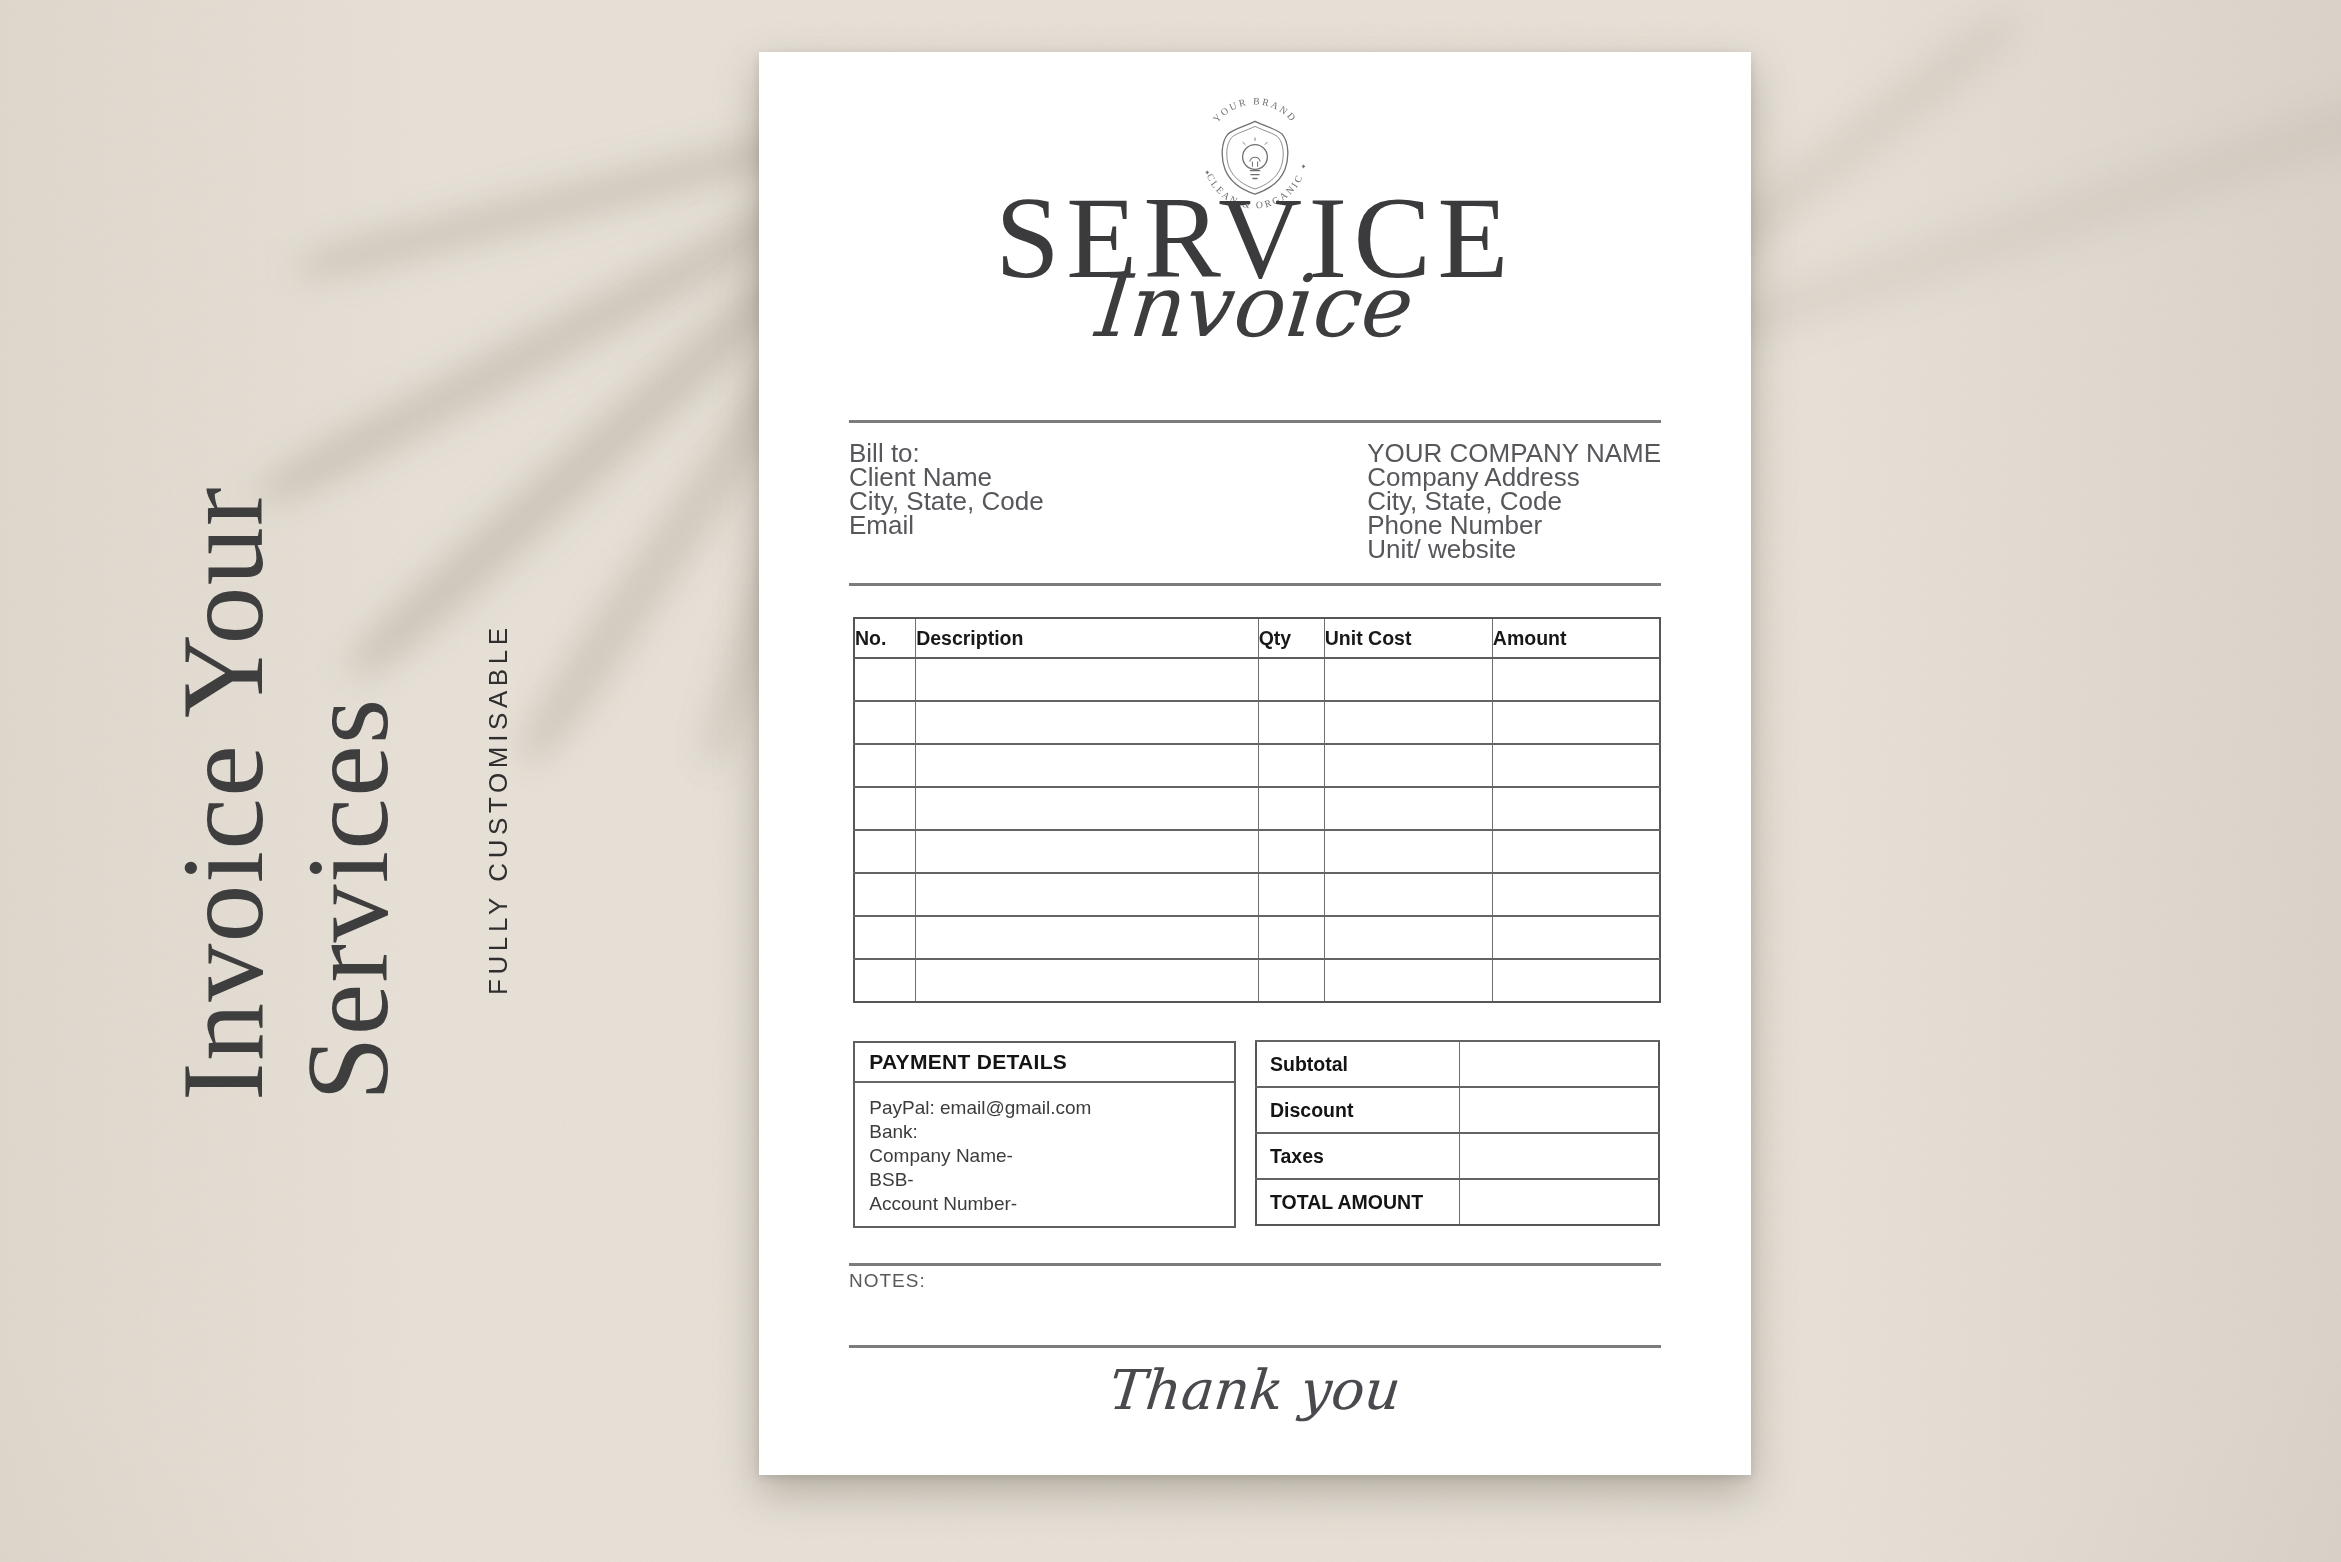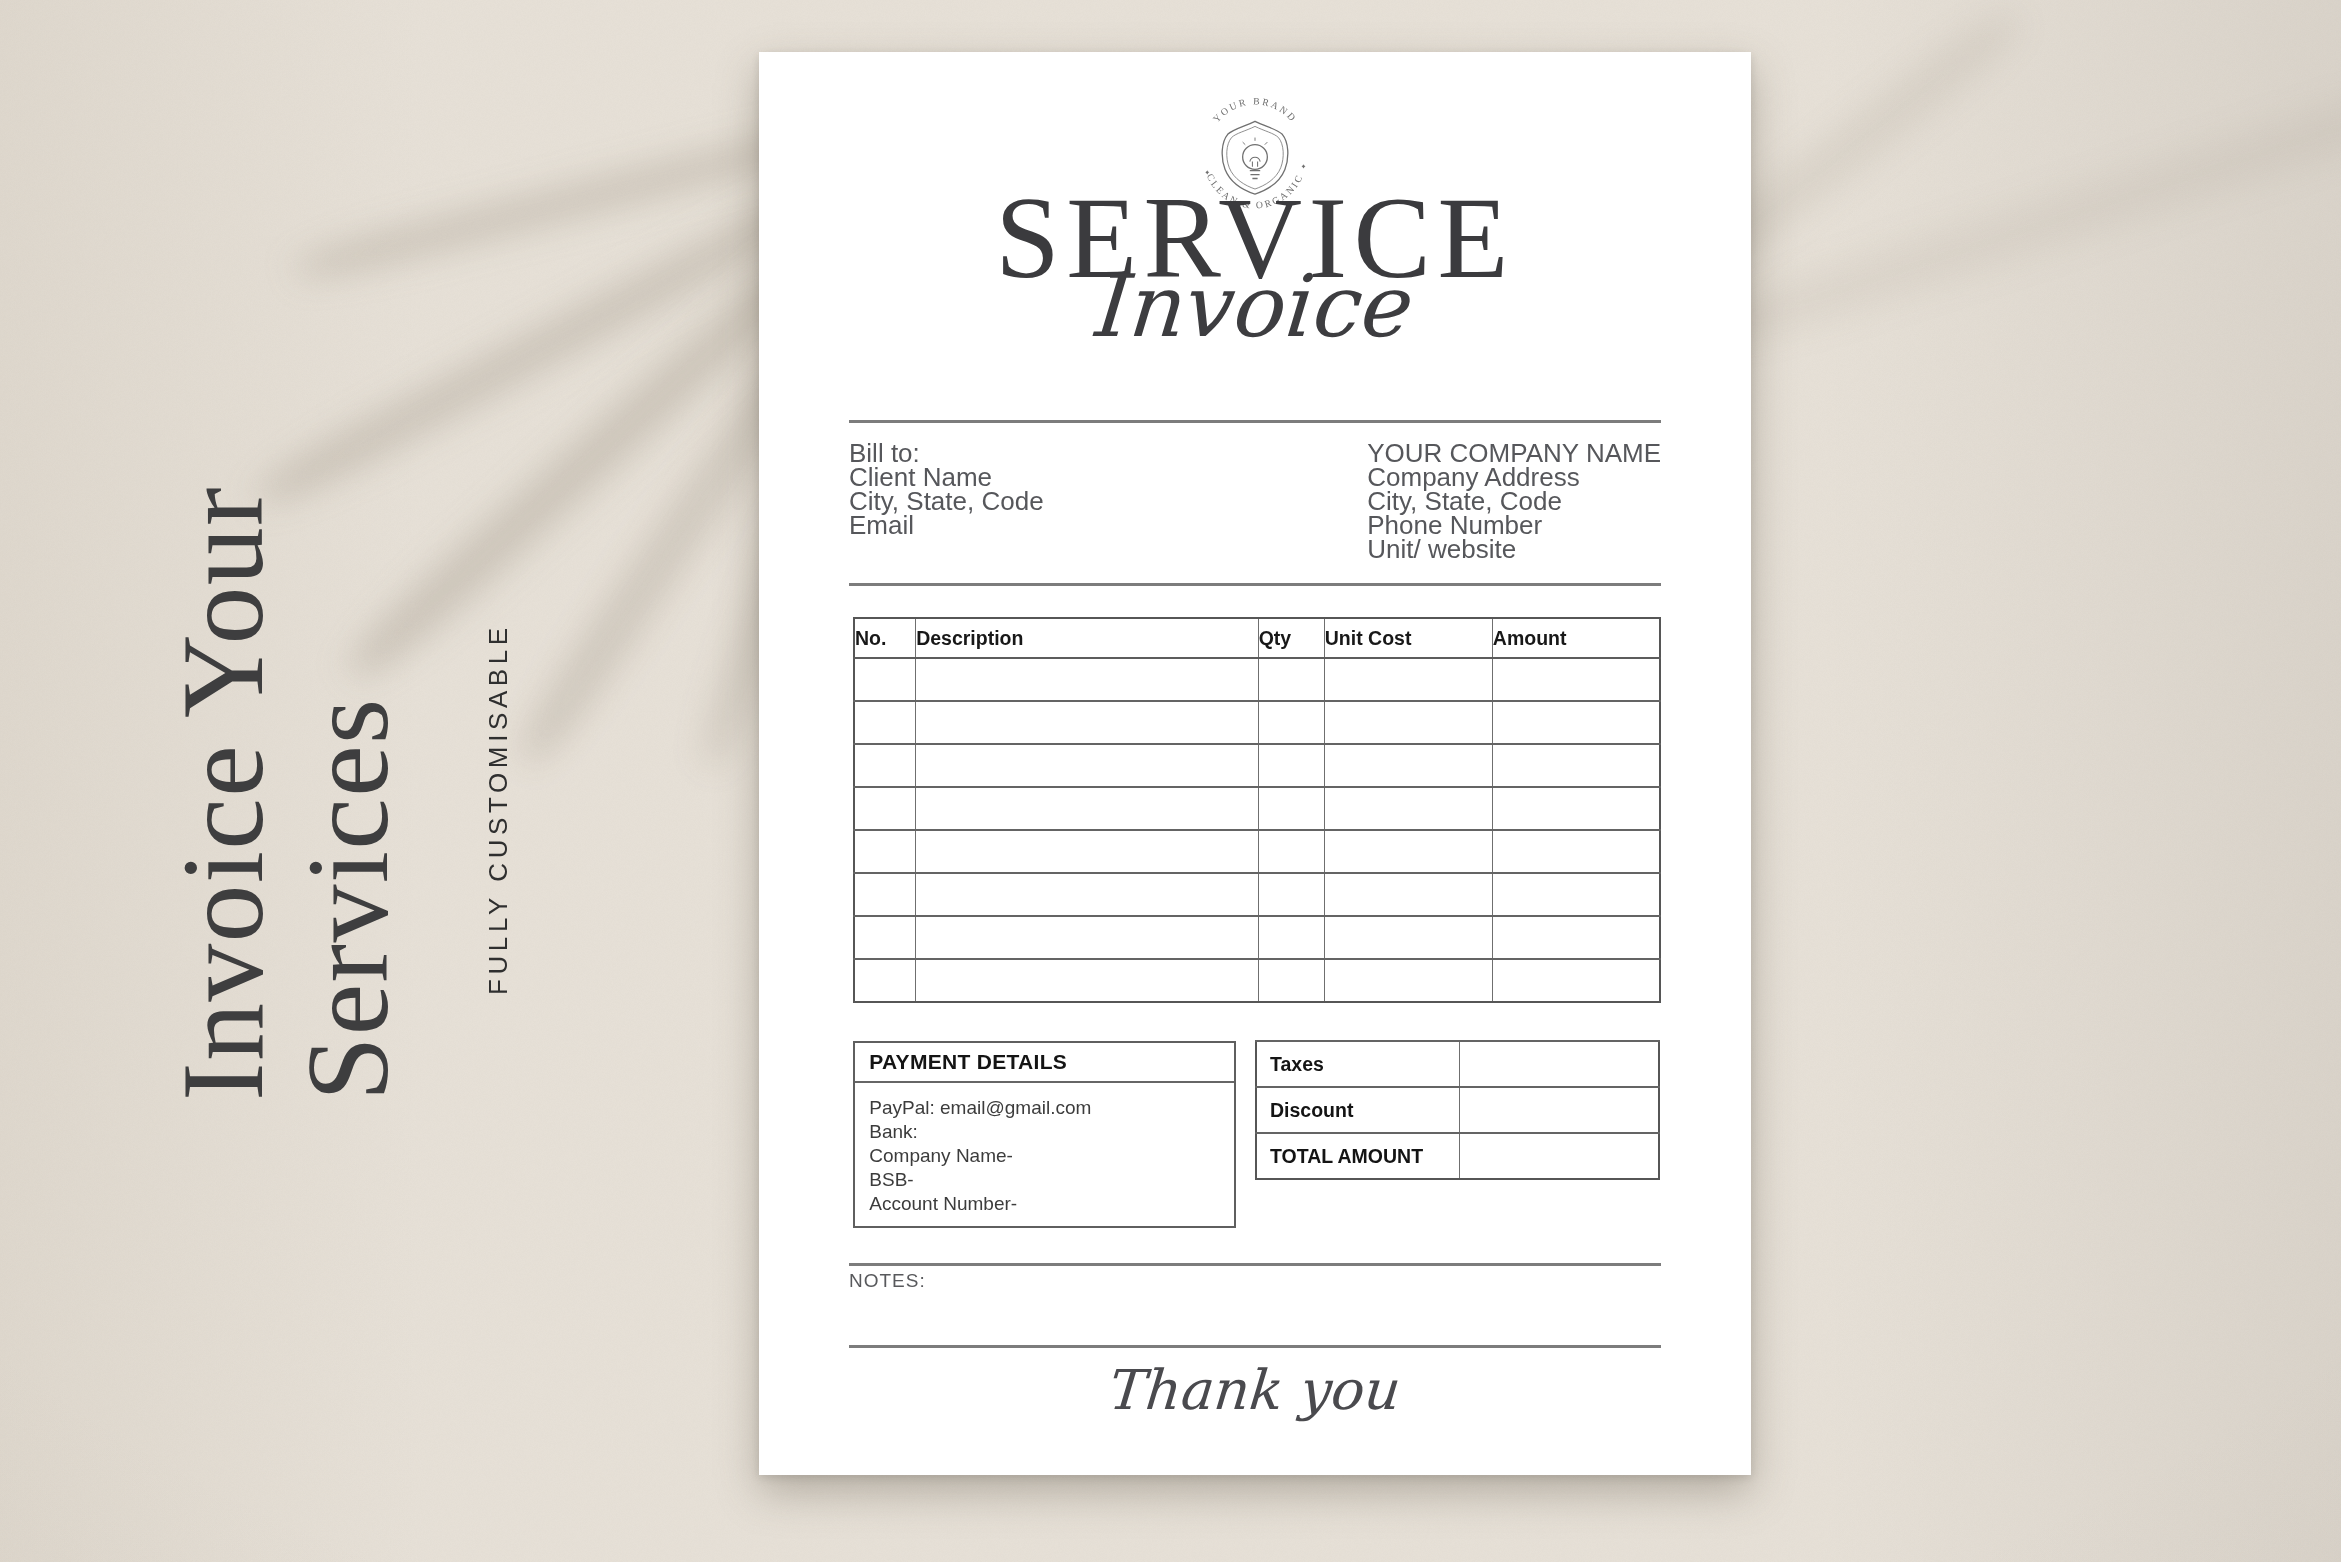--- a/index.html
+++ b/index.html
@@ -249,26 +249,30 @@
         <div>PayPal: email@gmail.com</div>
         <div>Bank:</div>
         <div>Company Name-</div>
         <div>BSB-</div>
         <div>Account Number-</div>
       </div>
     </div>
 
     <table class="totals">
       <tbody>
+          <tr>
+        <td class="lab">Subtotal</td>
+        <td class="val"></td>
+      </tr>
+      <tr>
+        <td class="lab">Discount</td>
+        <td class="val"></td>
+      </tr>
       <tr>
         <td class="lab">Taxes</td>
-        <td class="val"></td>
-      </tr>
-      <tr>
-        <td class="lab">Discount</td>
         <td class="val"></td>
       </tr>
       <tr>
         <td class="lab">TOTAL AMOUNT</td>
         <td class="val"></td>
       </tr>
     </tbody>
       </table>
 
     <div class="rule r3"></div>

